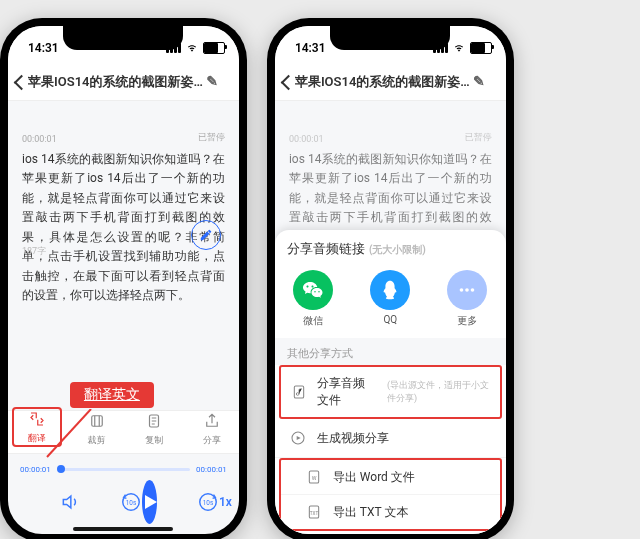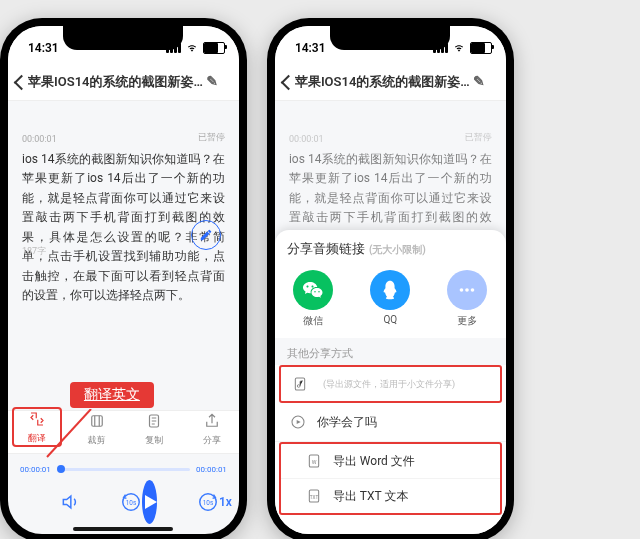--- a/index.html
+++ b/index.html
@@ -260,30 +260,31 @@
         </div>
         <div class="section-title">其他分享方式</div>
         <div class="opt hl">
           <div class="oi">
               <svg width="16" height="16" viewBox="0 0 24 24">
                 <rect x="5" y="3" width="14" height="18" rx="2" fill="none" stroke="currentColor" stroke-width="1.6"></rect>
                 <circle cx="10" cy="15" r="2" fill="none" stroke="currentColor" stroke-width="1.4"></circle>
                 <path stroke="currentColor" stroke-width="1.4" d="M12 15V8l4-1"></path>
               </svg>
             </div>
+          <span>分享音频文件</span>
             <span class="hint">(导出源文件，适用于小文件分享)</span>
         </div>
         <div class="opt">
           <div class="oi">
               <svg width="16" height="16" viewBox="0 0 24 24">
                 <circle cx="12" cy="12" r="9" fill="none" stroke="currentColor" stroke-width="1.6"></circle>
                 <path fill="currentColor" d="M10 9l6 3-6 3z"></path>
               </svg>
             </div>
-          <span>你学会了吗</span>
+          <span>生成视频分享</span>
         </div>
         <div class="group-hl">
           <div class="opt">
             <div class="oi">
                 <svg width="16" height="16" viewBox="0 0 24 24">
                   <rect x="5" y="3" width="14" height="18" rx="2" fill="none" stroke="currentColor" stroke-width="1.6"></rect>
                   <text x="12" y="16" text-anchor="middle" font-size="8" fill="currentColor">W</text>
                 </svg>
               </div>
             <span>导出 Word 文件</span>

